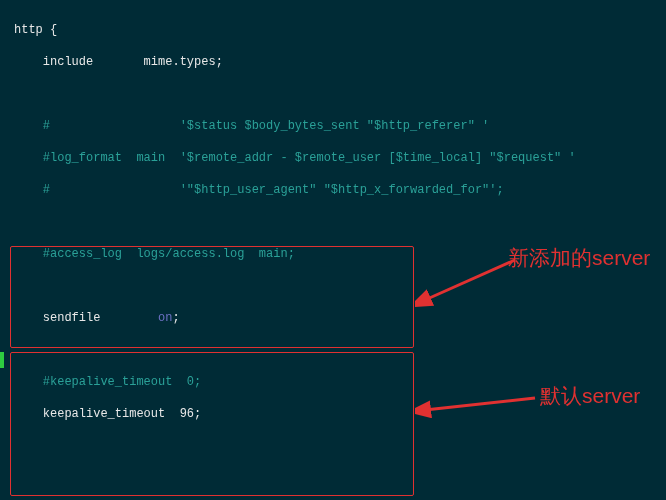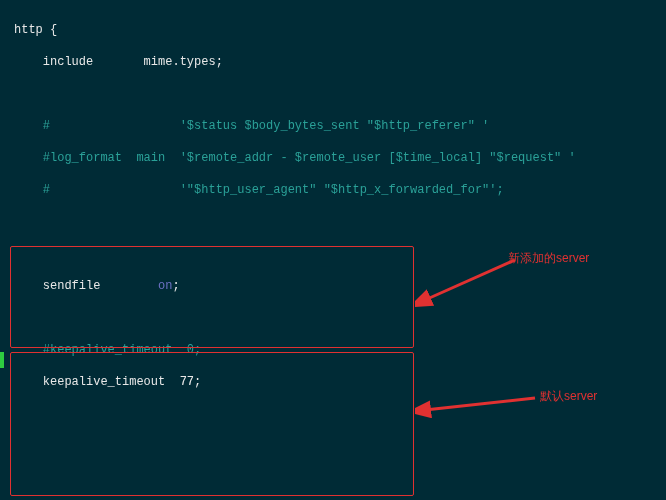--- a/index.html
+++ b/index.html
@@ -37,44 +37,45 @@
     position: absolute;
     left: 0; top: 352px;
     width: 4px; height: 16px;
     background: #2ecc40;
   }
 
   .anno {
     position: absolute;
     color: #e03131;
     font-family: "Microsoft YaHei", SimHei, sans-serif;
-    font-size: 12px;
+    font-size: 21px;
     font-weight: 500;
   }
   .anno1 { left: 508px; top: 250px; }
   .anno2 { left: 540px; top: 388px; }
 
   .arrow { position: absolute; pointer-events: none; }
 </style>
 </head>
 <body>
 
 <div class="editor">
 <span class="ln kw">http {</span>
 <span class="ln kw">    include       mime.types;</span>
 <span class="ln"></span>
 <span class="ln cmt">    #                  '$status $body_bytes_sent "$http_referer" '</span>
 <span class="ln cmt">    #log_format  main  '$remote_addr - $remote_user [$time_local] "$request" '</span>
 <span class="ln cmt">    #                  '"$http_user_agent" "$http_x_forwarded_for"';</span>
 <span class="ln"></span>
+<span class="ln cmt">    #access_log  logs/access.log  main;</span>
 <span class="ln"></span>
 <span class="ln"><span class="kw">    sendfile        </span><span class="str">on</span><span class="kw">;</span></span>
 <span class="ln"></span>
 <span class="ln cmt">    #keepalive_timeout  0;</span>
-<span class="ln kw">    keepalive_timeout  77;</span>
+<span class="ln kw">    keepalive_timeout  96;</span>
 
 
 
 
 
 
 
 
 
 

